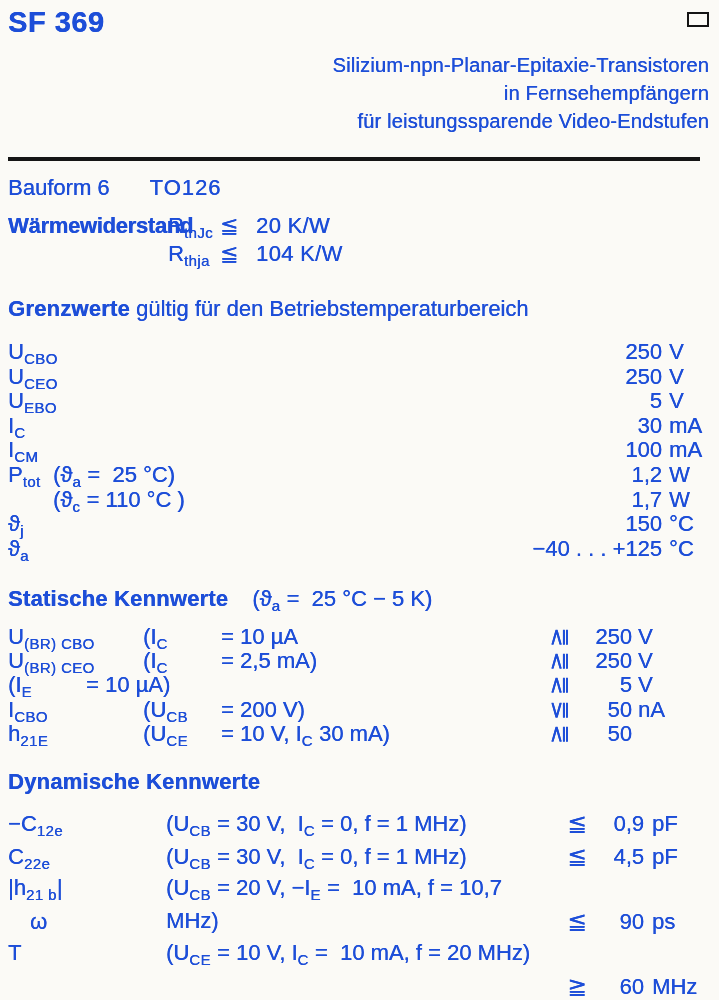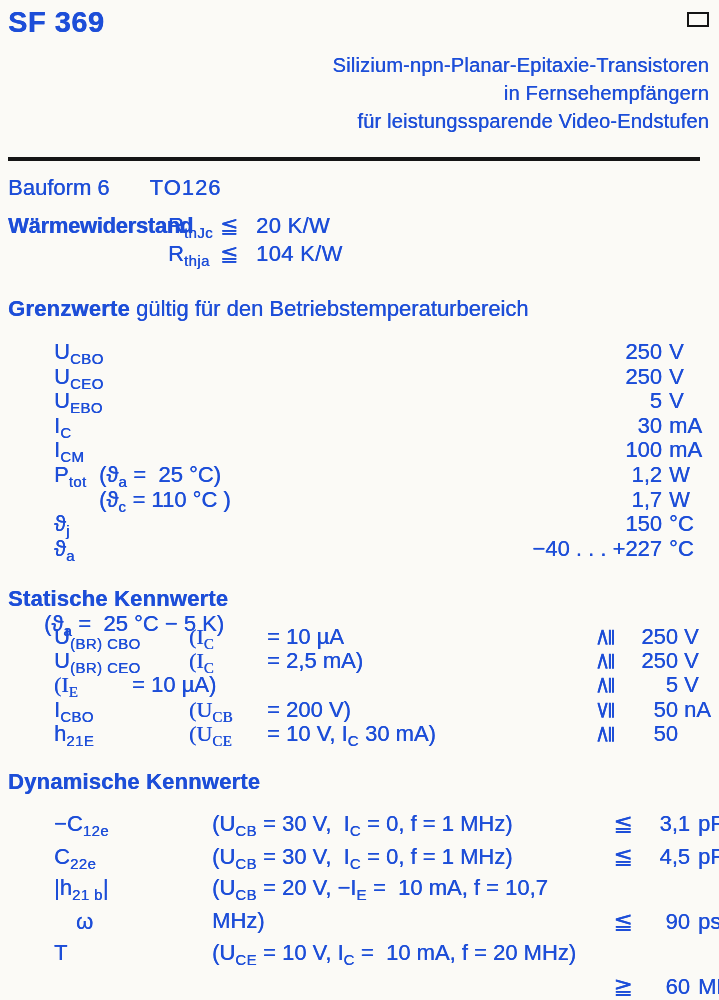--- a/index.html
+++ b/index.html
@@ -25,35 +25,35 @@
   .sec-thermal{top:212px;display:flex;font-size:22px;line-height:28px;}
   .thermal-label{width:160px;font-weight:700;letter-spacing:-0.3px;}
   .thermal-rows{display:flex;flex-direction:column;}
   .thermal-row{display:flex;}
   .thermal-sym{width:52px;}
   .thermal-rel{width:36px;}
   .thermal-val{letter-spacing:0.3px;}
   .heading{font-size:22px;line-height:25px;}
   .heading b{letter-spacing:0.2px;}
   .sec-grenz-h{top:296px;}
-  .sec-stat-h{top:586px;display:flex;flex-direction:column;}
-  .stat-h-cond{margin-left:36px;}
+  .sec-stat-h{top:586px;display:flex;}
+  .stat-h-cond{margin-left:24px;}
   .sec-dyn-h{top:769px;}
-  .tbl{display:flex;flex-direction:column;font-size:22px;margin-left:46px;}
+  .tbl{display:flex;flex-direction:column;font-size:22px;}
   .sec-grenz{top:340px;}
   .g-row{display:flex;height:24.6px;line-height:24.6px;align-items:baseline;}
   .g-sym{width:45px;flex:none;}
   .g-cond{width:230px;flex:none;}
   .g-spacer{flex:1;}
   .g-num{flex:none;min-width:170px;text-align:right;}
   .g-unit{flex:none;width:40px;padding-left:7px;}
   .sec-stat{top:625px;width:674px;left:8px;right:auto;}
   .s-row{display:flex;height:24.2px;line-height:24.2px;align-items:center;}
   .s-sym{width:135px;flex:none;}
-  .s-cond1{width:78px;flex:none;font-family:Liberation Serif, serif;}
+  .s-cond1{width:78px;flex:none;}
   .s-cond2{flex:1;}
   .s-rel{width:34px;flex:none;text-align:center;position:relative;}
   .rel-rot{display:inline-block;transform:rotate(-90deg);font-size:23px;line-height:1;position:relative;top:1px;}
   .s-num{width:56px;flex:none;text-align:right;}
   .s-unit{width:44px;flex:none;padding-left:6px;}
   .sec-dyn{top:807px;width:700px;left:8px;right:auto;}
   .d-row{display:flex;height:32.6px;line-height:32.6px;align-items:baseline;}
   .d-sym{width:158px;flex:none;}
   .d-sym.indent{padding-left:22px;width:136px;}
   .d-cond{flex:1;}
@@ -158,21 +158,21 @@
       <span class="g-sym"><span>ϑ</span><sub>j</sub></span>
       <span class="g-cond"></span>
       <span class="g-spacer"></span>
       <span class="g-num">150</span>
       <span class="g-unit">°C</span>
     </div>
     <div class="g-row">
       <span class="g-sym"><span>ϑ</span><sub>a</sub></span>
       <span class="g-cond"></span>
       <span class="g-spacer"></span>
-      <span class="g-num">−40 . . . +227</span>
+      <span class="g-num">−40 . . . +125</span>
       <span class="g-unit">°C</span>
     </div>
   </div>
 
   <div class="abs heading sec-stat-h">
     <b>Statische Kennwerte</b>
     <span class="stat-h-cond"><span>(ϑ</span><sub>a</sub><span>&nbsp;=&nbsp; 25 °C − 5 K)</span></span>
   </div>
 
   <div class="abs tbl sec-stat">
@@ -219,21 +219,21 @@
 
   <div class="abs heading sec-dyn-h">
     <b>Dynamische Kennwerte</b>
   </div>
 
   <div class="abs tbl sec-dyn">
     <div class="d-row">
       <span class="d-sym"><span>−C</span><sub>12e</sub></span>
       <span class="d-cond"><span>(U</span><sub>CB</sub><span>&nbsp;=&nbsp;30 V,&nbsp; I</span><sub>C</sub><span>&nbsp;=&nbsp;0, f&nbsp;=&nbsp;1 MHz)</span></span>
       <span class="d-rel">≦</span>
-      <span class="d-num">3,1</span>
+      <span class="d-num">0,9</span>
       <span class="d-unit">pF</span>
     </div>
     <div class="d-row">
       <span class="d-sym"><span>C</span><sub>22e</sub></span>
       <span class="d-cond"><span>(U</span><sub>CB</sub><span>&nbsp;=&nbsp;30 V,&nbsp; I</span><sub>C</sub><span>&nbsp;=&nbsp;0, f&nbsp;=&nbsp;1 MHz)</span></span>
       <span class="d-rel">≦</span>
       <span class="d-num">4,5</span>
       <span class="d-unit">pF</span>
     </div>
     <div class="d-row">

